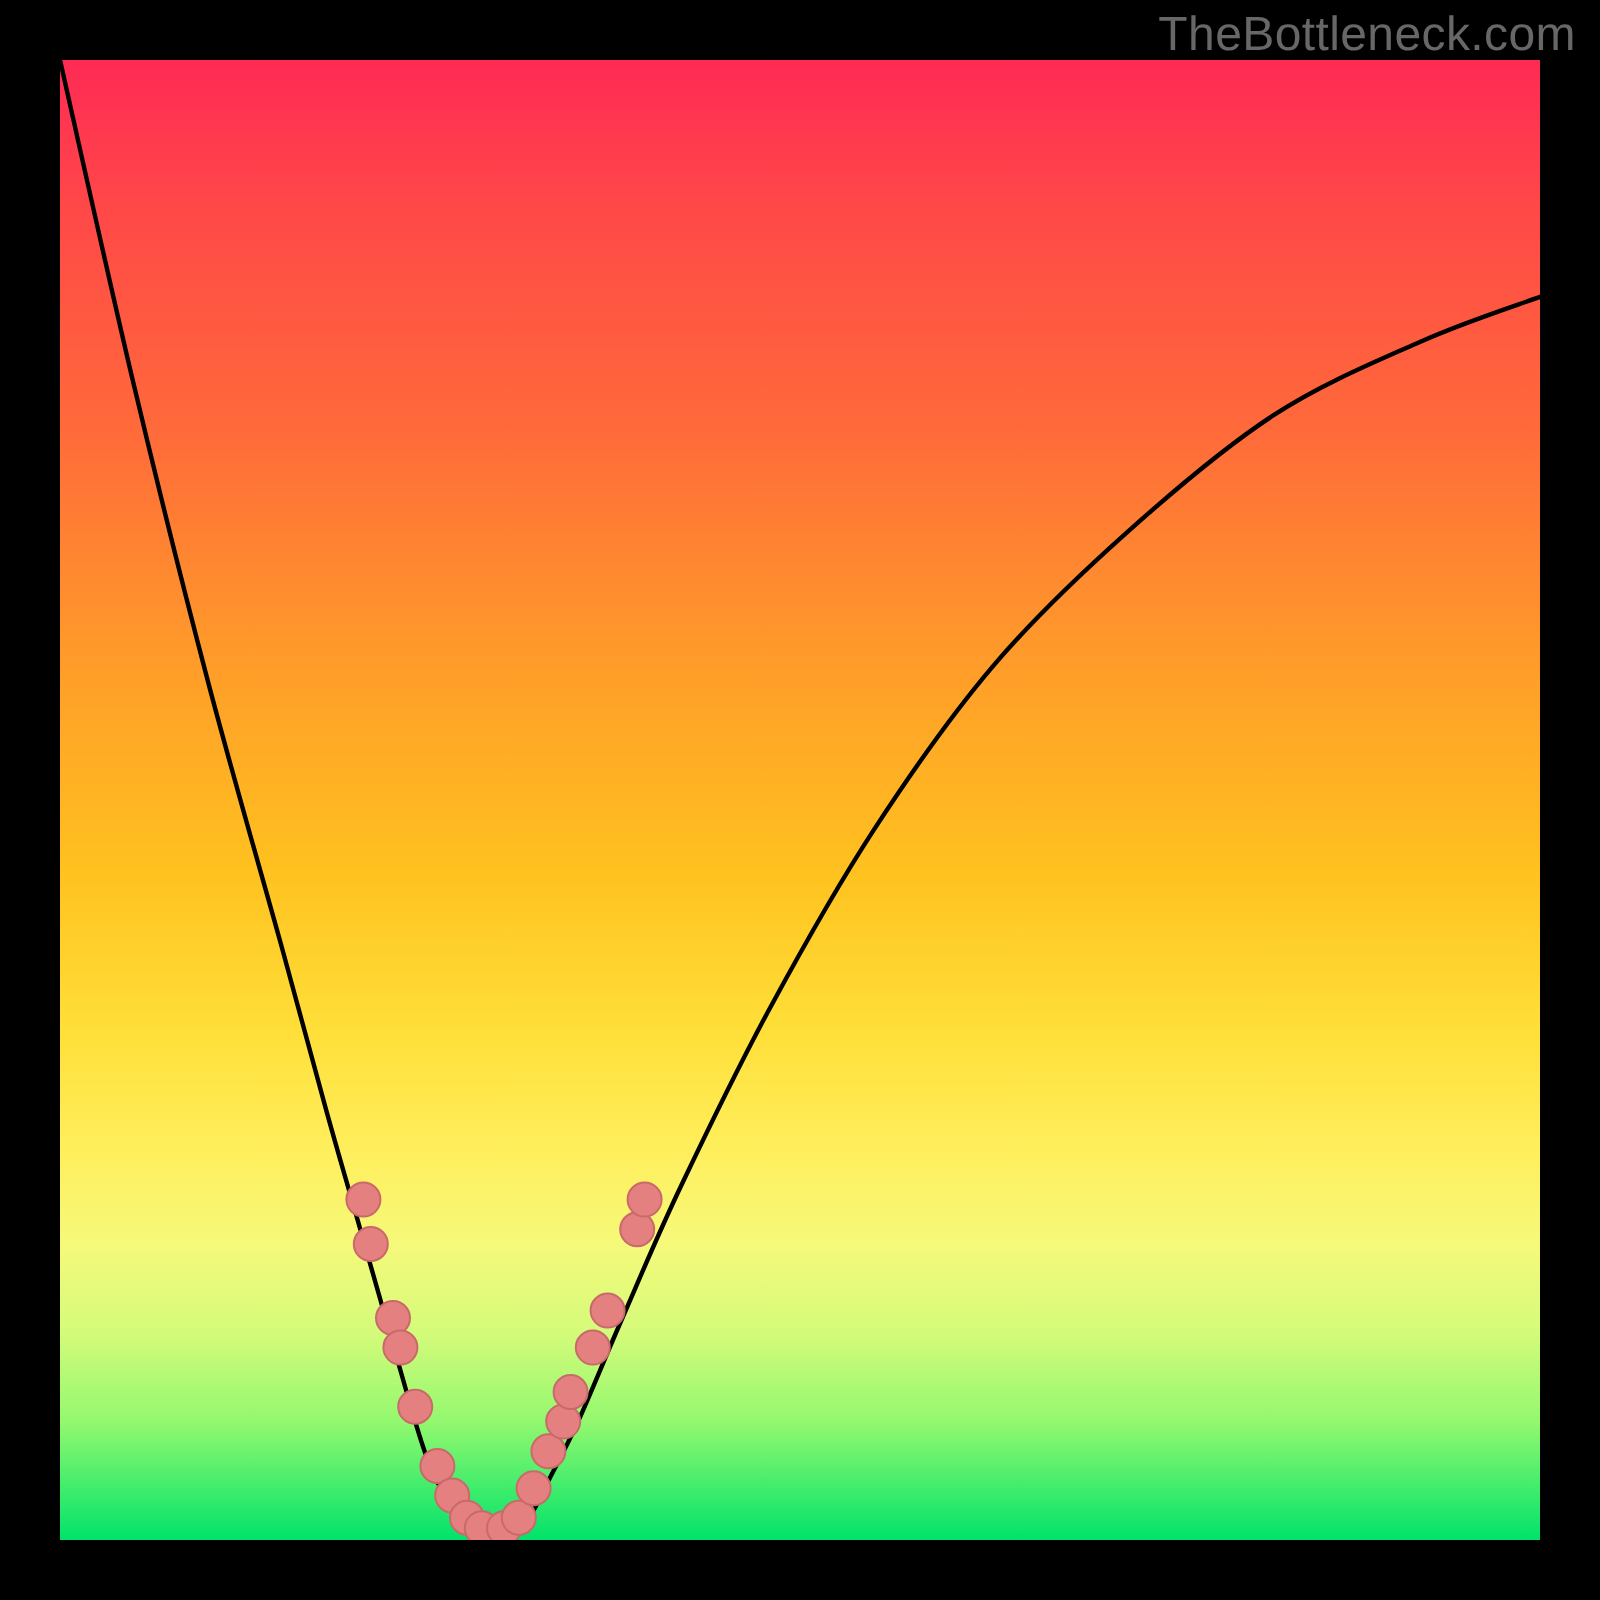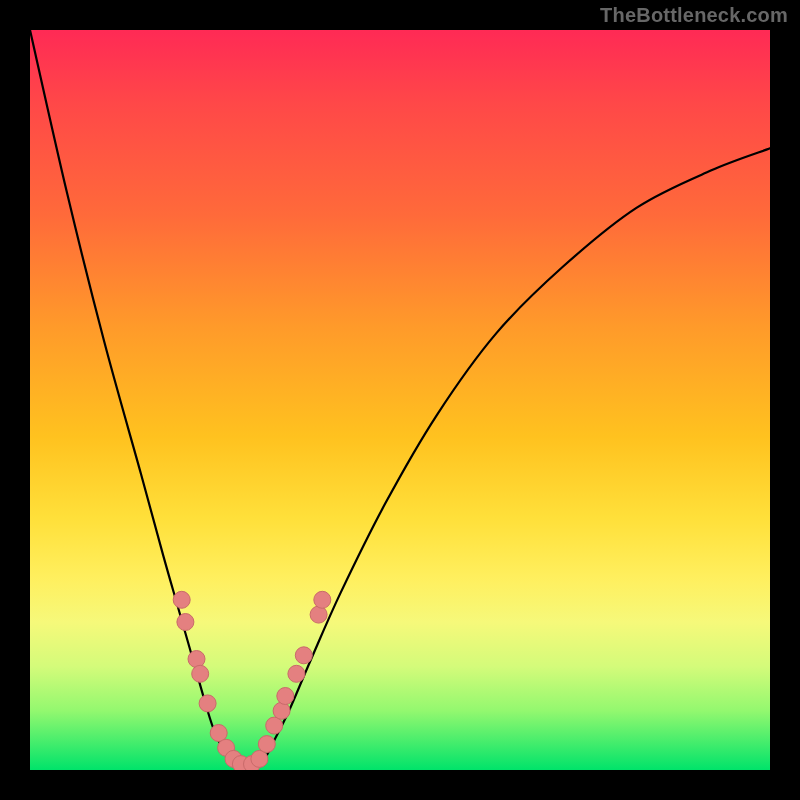--- a/index.html
+++ b/index.html
@@ -37,22 +37,22 @@
       #f6f97a 80%,
       #d4fb7a 86%,
       #93f86f 92%,
       #00e36a 100%
     );
   }
   .watermark {
     position: absolute;
     top: 4px;
     right: 12px;
-    font-size: 20px;
-    font-weight: 700;
+    font-size: 24px;
+    font-weight: 400;
     color: #676767;
     letter-spacing: 0.2px;
   }
   svg.curves {
     position: absolute;
     top: 0;
     left: 0;
     width: 740px;
     height: 740px;
     pointer-events: none;

